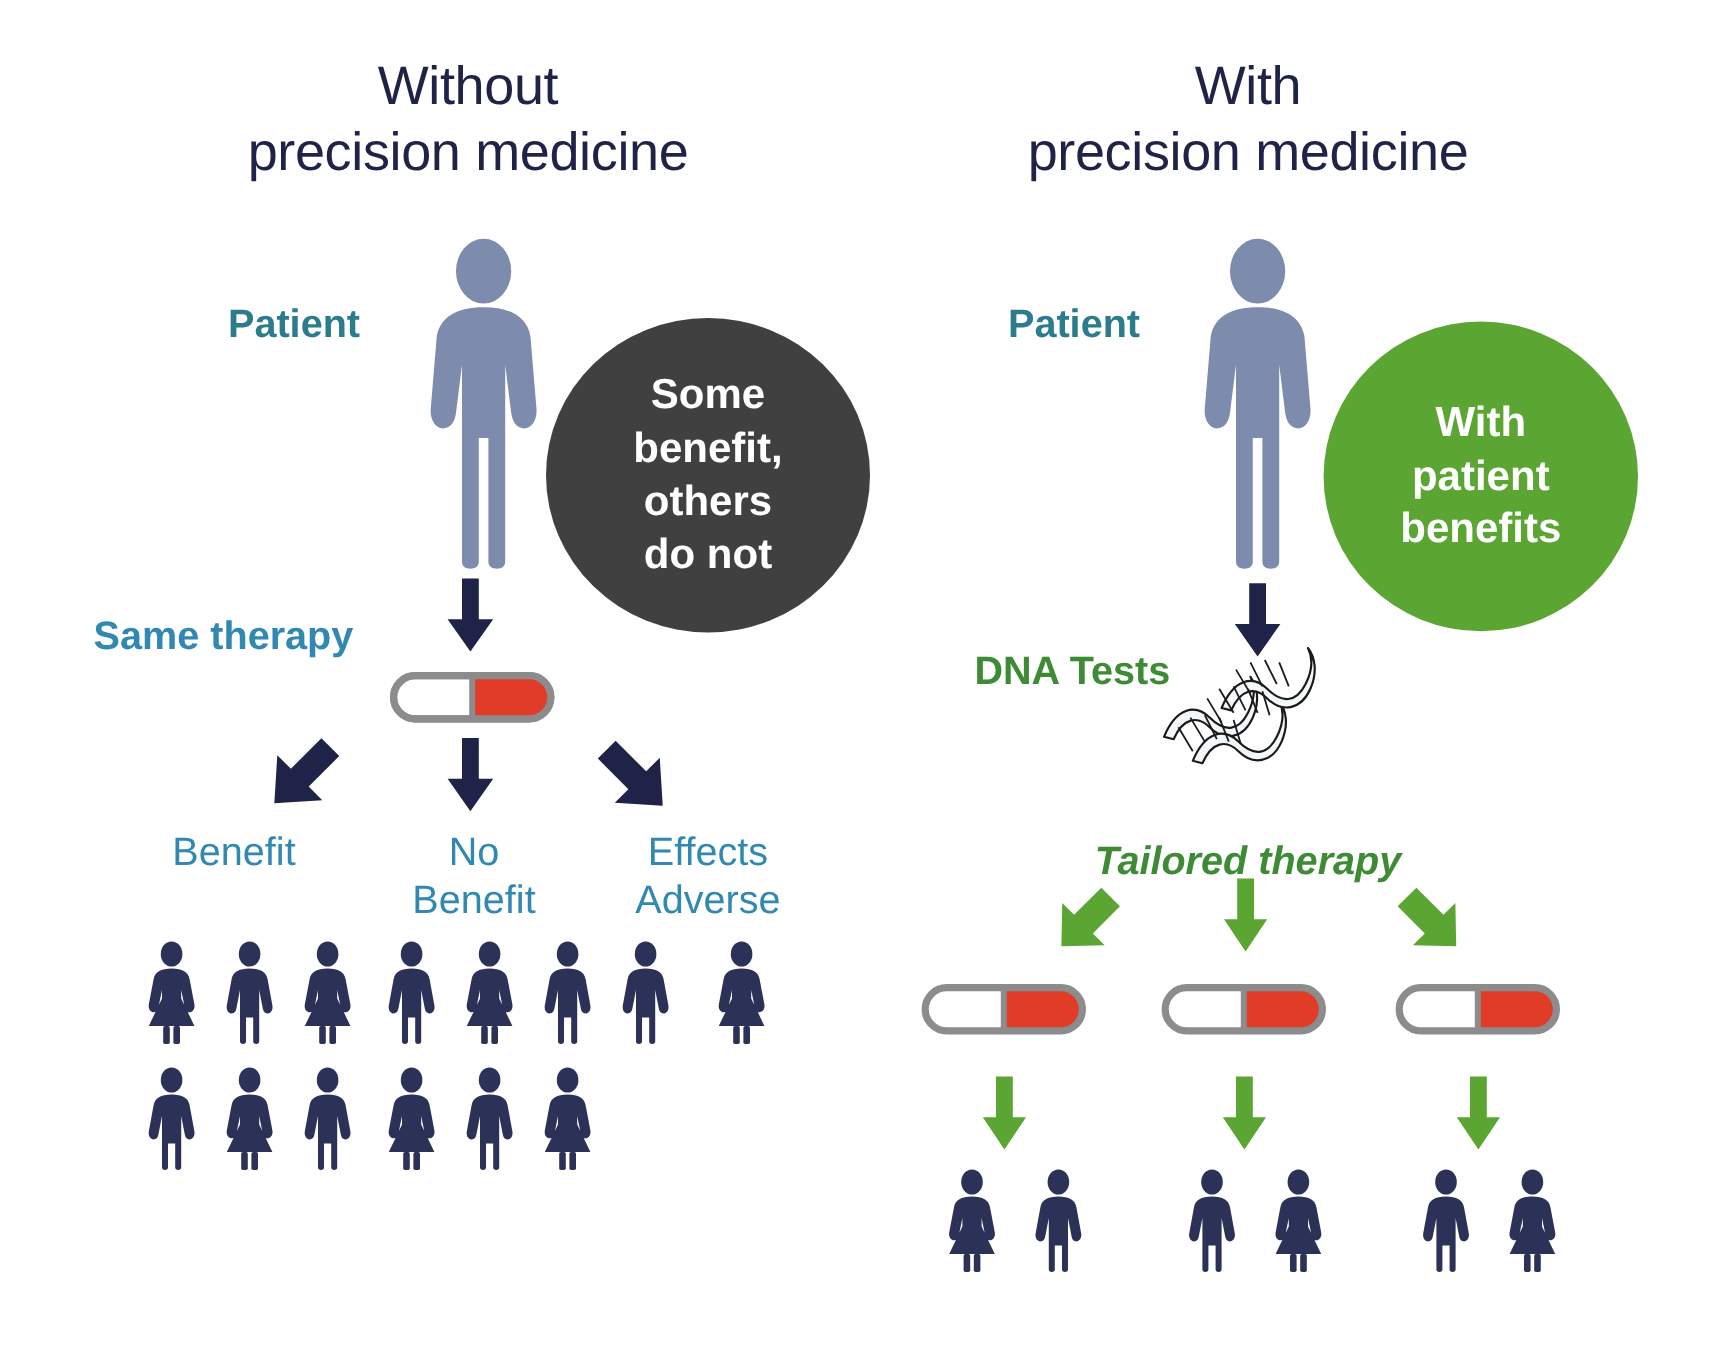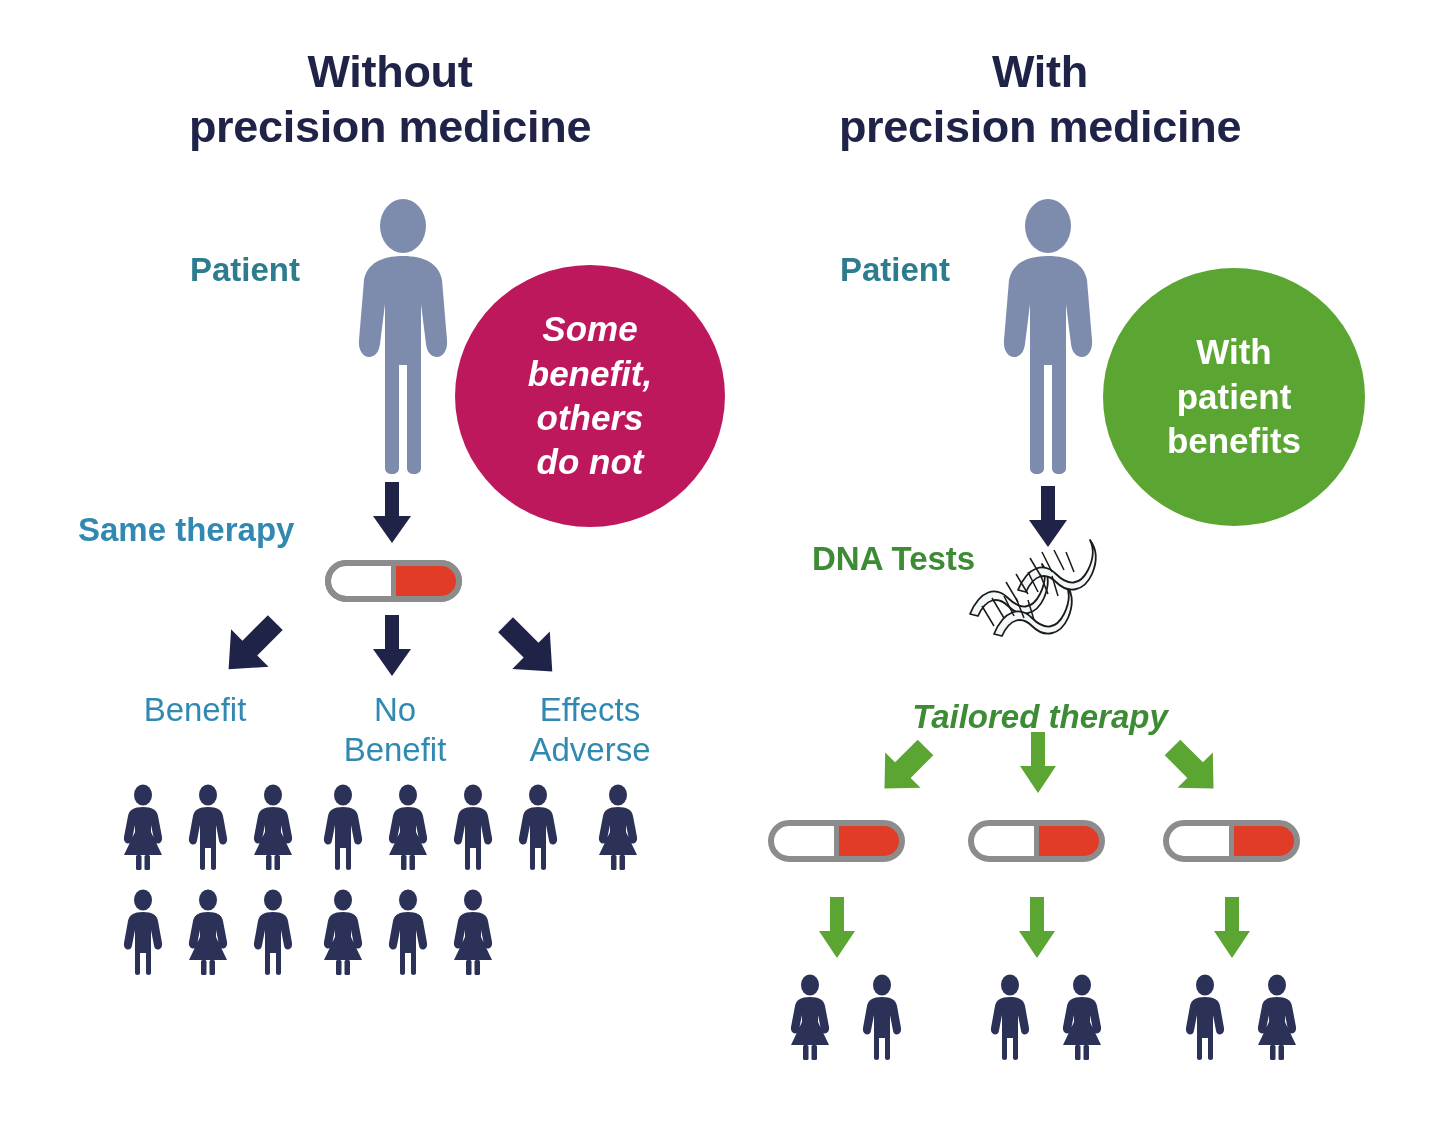--- a/index.html
+++ b/index.html
@@ -7,21 +7,21 @@
     width: 1440px; height: 1125px;
     background: #ffffff;
     font-family: "Liberation Sans", "DejaVu Sans", sans-serif;
     overflow: hidden;
   }
   #root { position: relative; width: 1440px; height: 1125px; }
 
   .abs { position: absolute; }
 
   .title {
-    font-weight: bold;
+    font-weight: normal;
     font-size: 45px;
     line-height: 1.22;
     color: #1F2347;
     text-align: center;
     letter-spacing: -0.3px;
   }
 
   .side-label {
     font-weight: bold;
     font-size: 33px;
@@ -36,21 +36,21 @@
     border-radius: 50%;
     display: flex;
     align-items: center;
     justify-content: center;
     text-align: center;
     color: #ffffff;
     font-weight: bold;
     font-size: 35px;
     line-height: 1.27;
   }
-  .bubble-blue { background: #be185d; font-style: italic; }
+  .bubble-blue { background: #404040; }
   .bubble-green { background: #5BA532; }
 
   .outcome-label {
     font-weight: normal;
     font-size: 33px;
     line-height: 1.22;
     color: #3189B2;
     text-align: center;
     width: 100%;
   }

